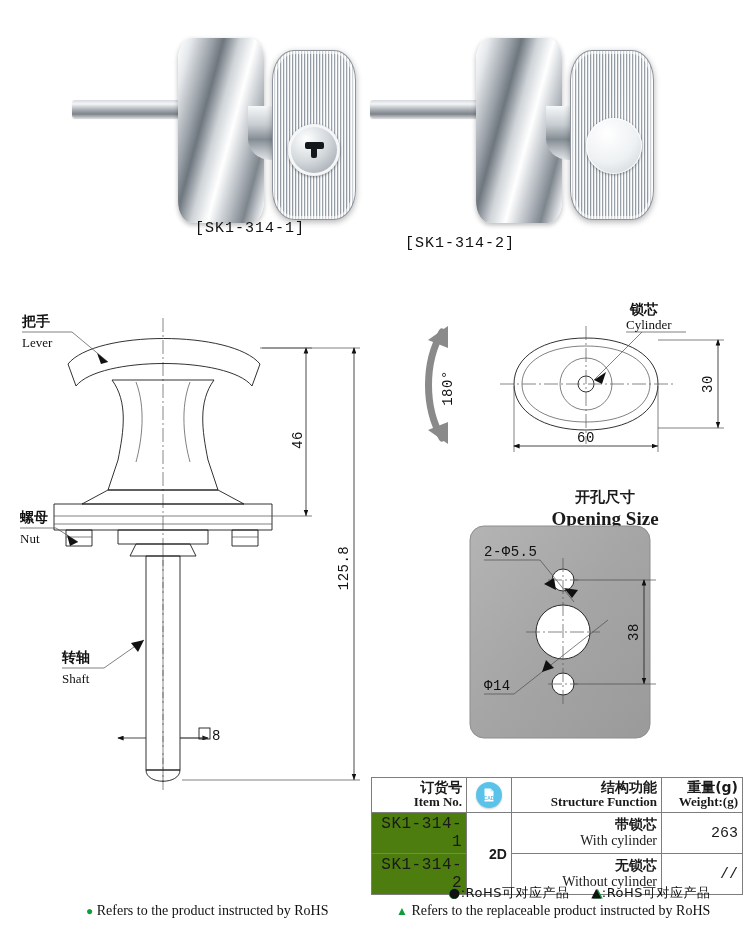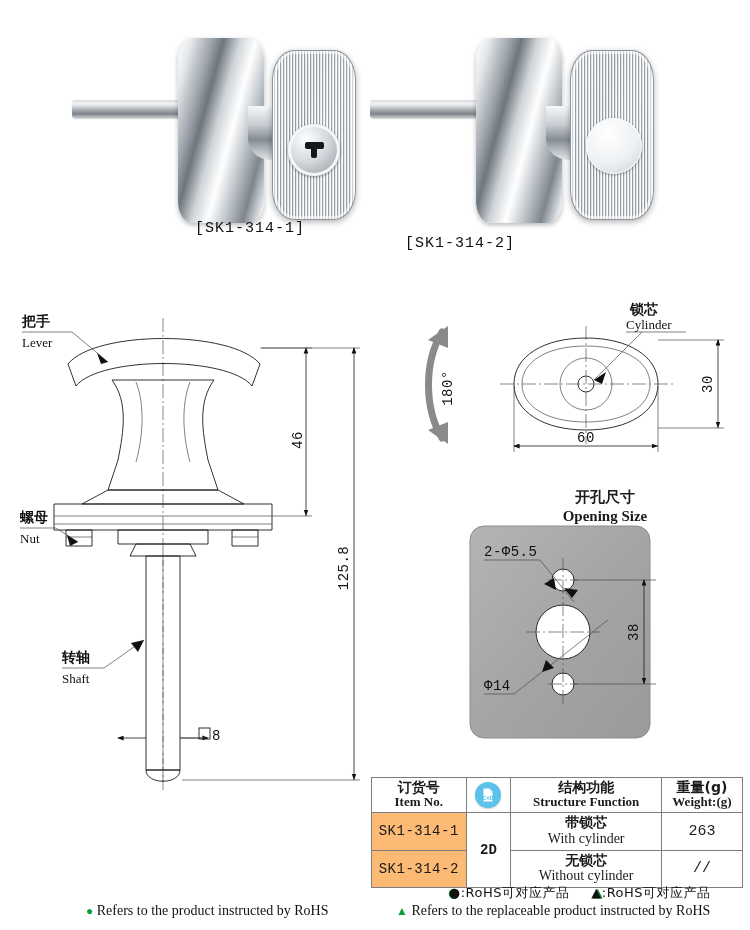--- a/index.html
+++ b/index.html
@@ -65,38 +65,38 @@
   .dimline{stroke:#1b1b1b;stroke-width:.8;fill:none;}
   .lbl{font-family:"Liberation Serif",serif;font-size:13px;fill:#111;}
   .lbl-cn{font-family:"DejaVu Sans",sans-serif;font-size:14px;font-weight:bold;fill:#111;}
   .dimtext{font-family:"Liberation Mono",monospace;font-size:14px;fill:#111;letter-spacing:.5px;}
 
   
   .opening-title{
     position:absolute;text-align:center;width:260px;line-height:1.25;
   }
   .opening-title .cn{font-family:Liberation Sans, sans-serif;font-size:15px;font-weight:bold;display:block;}
-  .opening-title .en{font-family:"Liberation Serif",serif;font-size:15px;font-weight:bold;display:block;}
+  .opening-title .en{font-family:"Liberation Serif",serif;font-size:19px;font-weight:bold;display:block;}
 
   
   table.spec{
     position:absolute;border-collapse:collapse;background:#fff;
   }
   table.spec td,table.spec th{
-    border:1px solid #7d7d7d;text-align:center;vertical-align:middle;padding:2px 4px;
+    border:1px solid #7d7d7d;text-align:right;vertical-align:middle;padding:2px 4px;
   }
   .th-cn{font-family:"DejaVu Sans",sans-serif;font-size:14px;font-weight:bold;display:block;line-height:1.1;}
   .th-en{font-family:Liberation Serif, serif;font-size:13px;display:block;line-height:1.15;}
   .itemcell{
-    background:#fdba74;font-family:"Liberation Mono",monospace;font-size:14px;letter-spacing:.5px;
+    background:#4d7c0f;font-family:"Liberation Mono",monospace;font-size:16px;letter-spacing:.5px;
   }
   .fn-cn{font-family:"DejaVu Sans",sans-serif;font-size:14px;font-weight:bold;display:block;line-height:1.1;}
   .fn-en{font-family:"Liberation Serif",serif;font-size:14px;display:block;line-height:1.2;}
   .wcell{font-family:"Liberation Mono",monospace;font-size:15px;}
-  .dcell{font-family:Liberation Mono, monospace;font-size:14px;font-weight:bold;}
+  .dcell{font-family:Liberation Sans, sans-serif;font-size:14px;font-weight:bold;}
   .cad-badge{
     width:26px;height:26px;border-radius:50%;background:#5bc2ea;
     display:flex;align-items:center;justify-content:center;margin:0 auto;
     box-shadow:0 1px 2px rgba(0,0,0,.2);
   }
 
   
   .rohs-cn{
     position:absolute;font-family:"DejaVu Sans",sans-serif;font-size:13px;color:#111;
     letter-spacing:.5px;white-space:nowrap;

